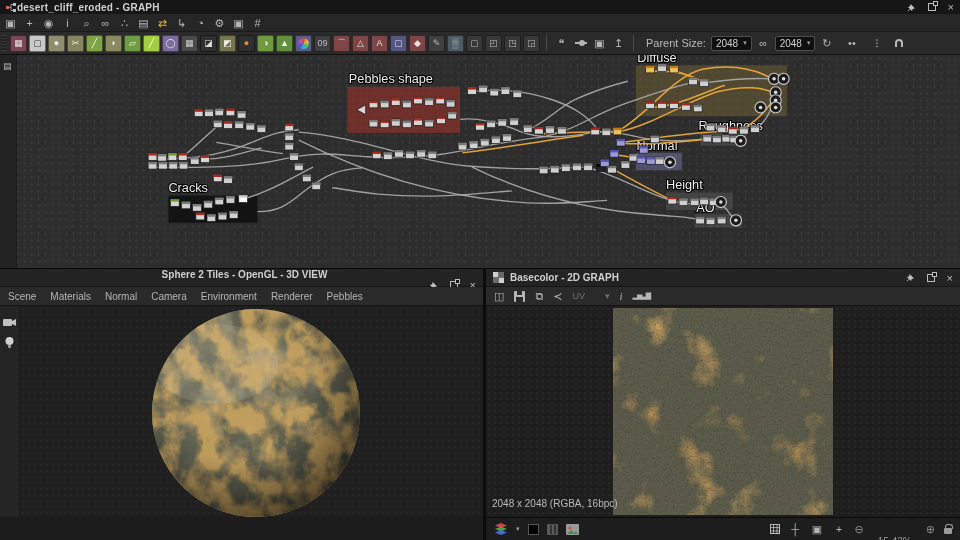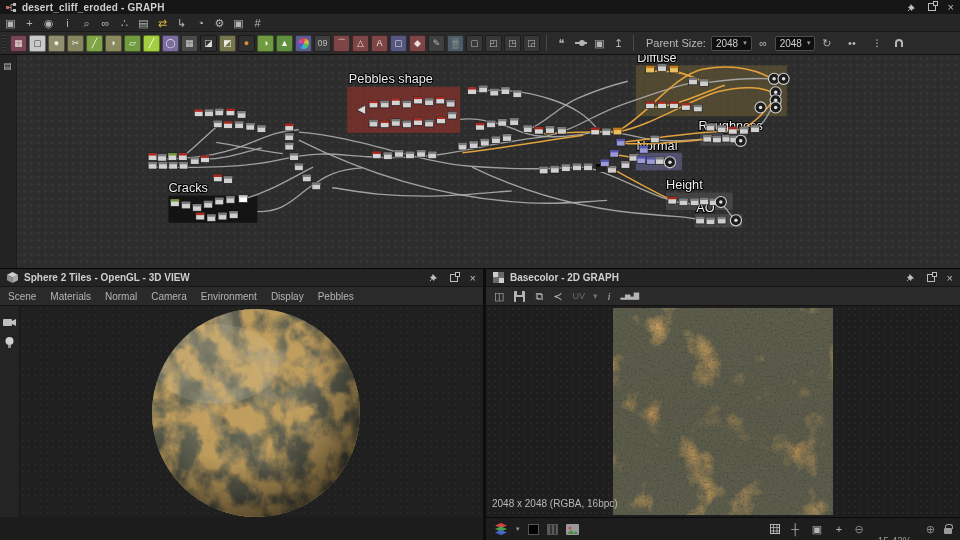--- a/index.html
+++ b/index.html
@@ -4,21 +4,21 @@
 <style>
   * { margin:0; padding:0; box-sizing:border-box; }
   html,body { width:960px; height:540px; overflow:hidden; background:#141414;
     font-family:"Liberation Sans", sans-serif; }
   .abs { position:absolute; }
   #app { position:relative; width:960px; height:540px; background:#1c1c1c; }
 
   
   #titlebar { left:0; top:0; width:960px; height:14px; background:#161616;
     display:flex; align-items:center; padding:0 6px; }
-  #titlebar .ttl { color:#cfcfcf; font-size:10px; font-weight:bold; margin-left:5px; letter-spacing:.2px;}
+  #titlebar .ttl { color:#cfcfcf; font-size:10px; font-weight:bold; letter-spacing:.2px;}
   .winbtns { margin-left:auto; display:flex; gap:12px; align-items:center; }
   .winbtns .x { color:#bdbdbd; font-size:11px; line-height:10px; cursor:default;}
   .restore { width:8px; height:8px; border:1px solid #bdbdbd; position:relative; }
   .restore i{ position:absolute; right:-3px; top:-3px; width:5px;height:5px; border:1px solid #bdbdbd; background:#161616;}
   .pinsvg { display:block; }
 
   #toolbar1 { left:0; top:14px; width:960px; height:18px; background:#262626;
     display:flex; align-items:center; gap:6px; padding:0 4px; border-bottom:1px solid #1a1a1a;}
   .tbi { color:#b5b5b5; font-size:11px; line-height:16px; width:13px; text-align:center; cursor:default;}
 
@@ -43,42 +43,42 @@
   #graph-canvas { left:0; top:55px; width:960px; height:213px; background:#2d2d2d;
     background-image:radial-gradient(#383838 1px, transparent 1.1px); background-size:7px 7px; overflow:hidden;}
   #graph-strip { left:0; top:55px; width:17px; height:213px; background:#232323; border-right:1px solid #1a1a1a;}
   #graph-strip .tbi{ font-size:9px; margin:3px 1px; }
   #graph-svg { position:absolute; left:0; top:0; }
 
   
   .panelhdr { height:19px; background:#232323; display:flex; align-items:center;
     padding:0 7px; border-top:1px solid #060606; border-bottom:1px solid #161616;}
   .panelhdr .ttl { color:#cfcfcf; font-size:10px; font-weight:bold; margin-left:6px;}
-  #p3d-hdr { left:0; top:268px; width:483px; }
+  #p3d-hdr { left:0; top:268px; width:483px;flex-direction:column; }
   #p2d-hdr { left:486px; top:268px; width:474px; }
   #vdivider { left:483px; top:268px; width:3px; height:272px; background:#0c0c0c; }
 
   #menu3d { left:0; top:287px; width:483px; height:19px; background:#2a2a2a;
     display:flex; align-items:center; gap:14px; padding:0 8px; border-bottom:1px solid #141414;}
   #menu3d span { color:#b5b5b5; font-size:10px; cursor:default;}
 
   #strip3d { left:0; top:306px; width:20px; height:211px; background:#242424; border-right:1px solid #191919;
     display:flex; flex-direction:column; align-items:center; gap:10px; padding-top:12px;}
   #vp3d { left:20px; top:306px; width:463px; height:211px; background:#1f1f1f;
     background-image:radial-gradient(#262626 1px, transparent 1.1px); background-size:6px 6px; overflow:hidden;}
 
   #bar3d { left:0; top:517px; width:483px; height:23px; background:#1d1d1d; border-top:1px solid #0a0a0a;
     display:flex; align-items:center; gap:6px; padding:0 6px;}
   #bar3d .select { width:112px; justify-content:space-between; }
 
   #tb2d { left:486px; top:287px; width:474px; height:19px; background:#2a2a2a; border-bottom:1px solid #141414;
     display:flex; align-items:center; gap:10px; padding:0 8px;}
   #tb2d .tbi { width:auto; }
   #tb2d .dim { color:#6f6f6f; font-size:9px; }
-  #tb2d .uv { display:flex; gap:8px; align-items:center; }
+  #tb2d .uv { display:flex; gap:20px; align-items:center; }
   .hist { font-size:7px; color:#b5b5b5; letter-spacing:-1px; }
 
   #vp2d { left:486px; top:306px; width:552px; height:211px; background:#1e1e1e;
     background-image:radial-gradient(#272727 1px, transparent 1.1px); background-size:6px 6px; overflow:hidden;}
   #texwrap { position:absolute; left:127px; top:2px; }
   #status2d { position:absolute; left:6px; bottom:8px; color:#b8b8b8; font-size:10px; }
 
   #bar2d { left:486px; top:517px; width:474px; height:23px; background:#1d1d1d; border-top:1px solid #0a0a0a;
     display:flex; align-items:center; gap:8px; padding:0 8px;}
   .swatch { width:11px; height:11px; border:1px solid #555; }
@@ -541,21 +541,21 @@
         </span>
       <span class="x">×</span>
     </span>
   </div>
   <div id="menu3d" class="abs">
       <span>Scene</span>
       <span>Materials</span>
       <span>Normal</span>
       <span>Camera</span>
       <span>Environment</span>
-      <span>Display</span>
+      <span>Renderer</span>
       <span>Pebbles</span>
     </div>
   <div id="strip3d" class="abs">
     <svg width="13" height="9" viewBox="0 0 13 9">
       <rect x="0" y="1" width="9" height="7" rx="1" fill="#c0c0c0"></rect>
         <path d="M9 3 L13 1 L13 8 L9 6 Z" fill="#c0c0c0"></path>
     </svg>
     <svg width="9" height="12" viewBox="0 0 9 12">
       <circle cx="4.5" cy="4" r="4" fill="#d0d0d0"></circle>
         <rect x="3" y="8" width="3" height="3" fill="#909090"></rect>

